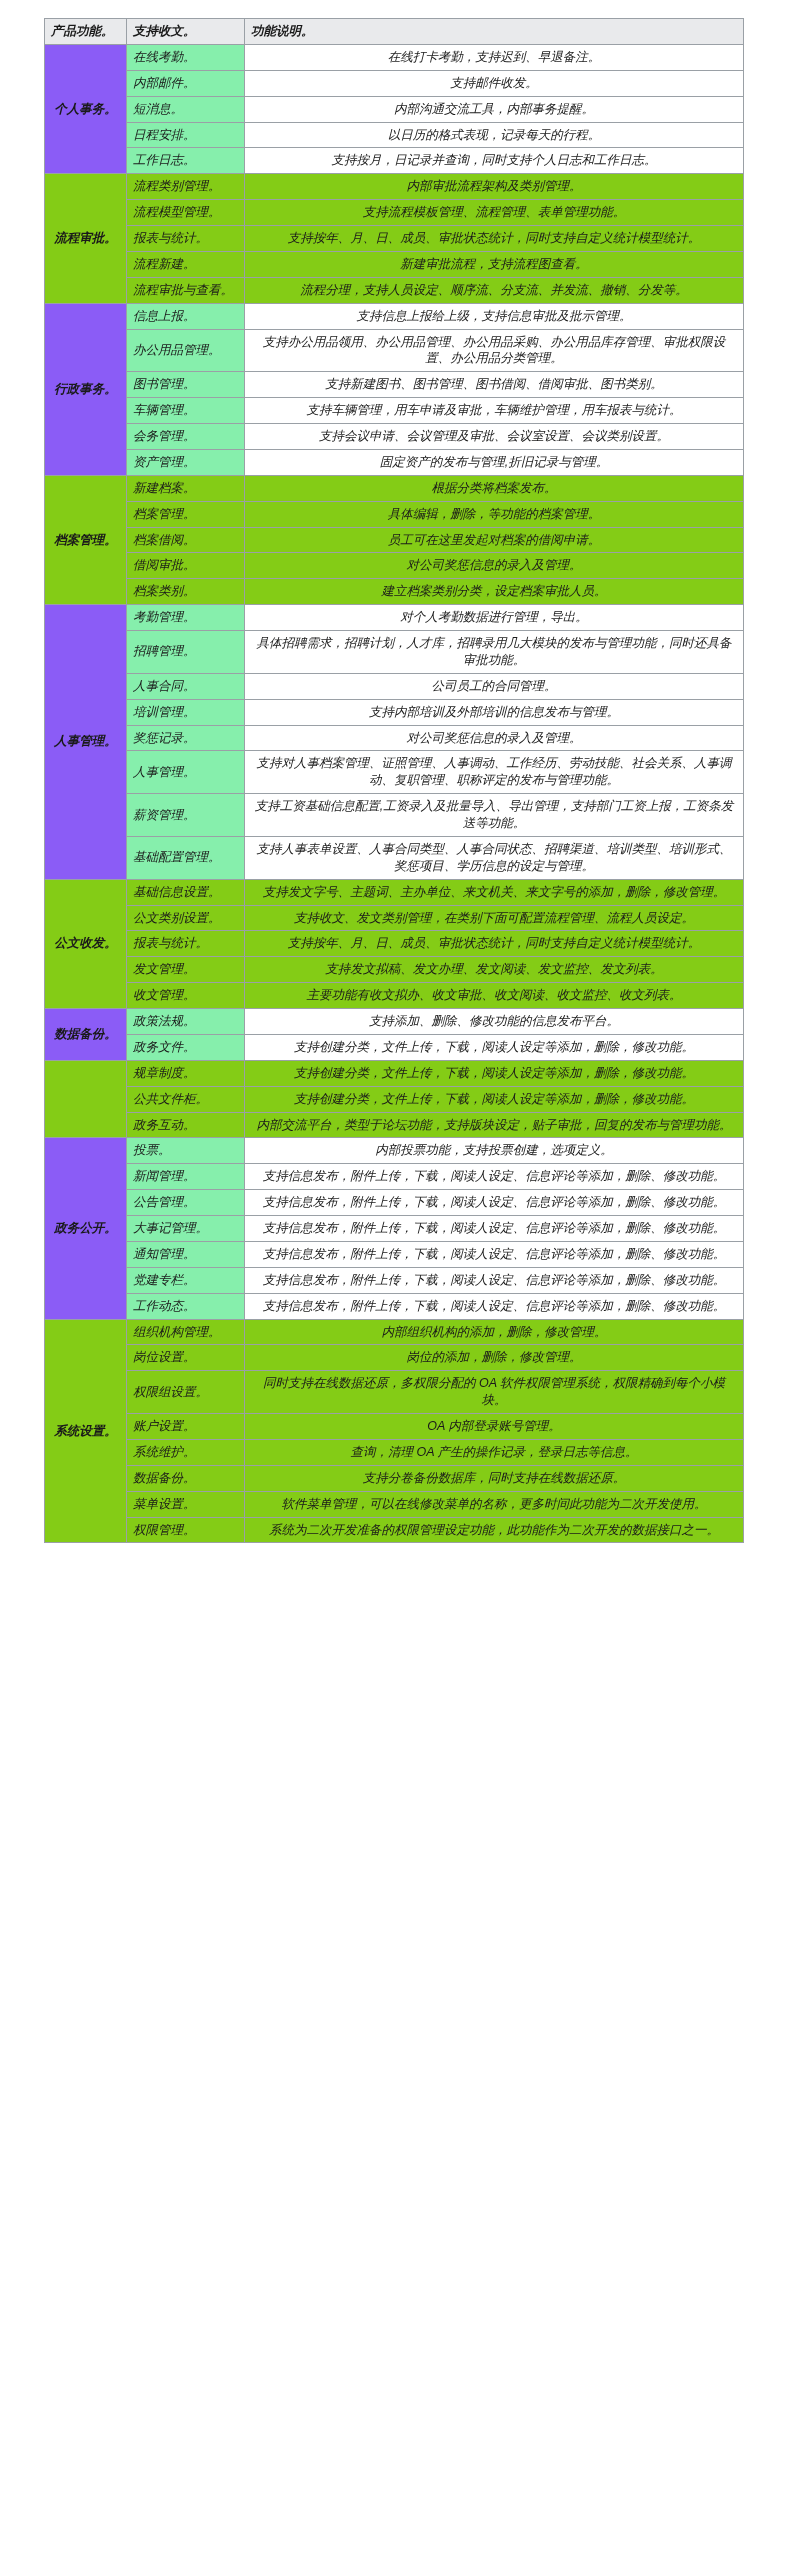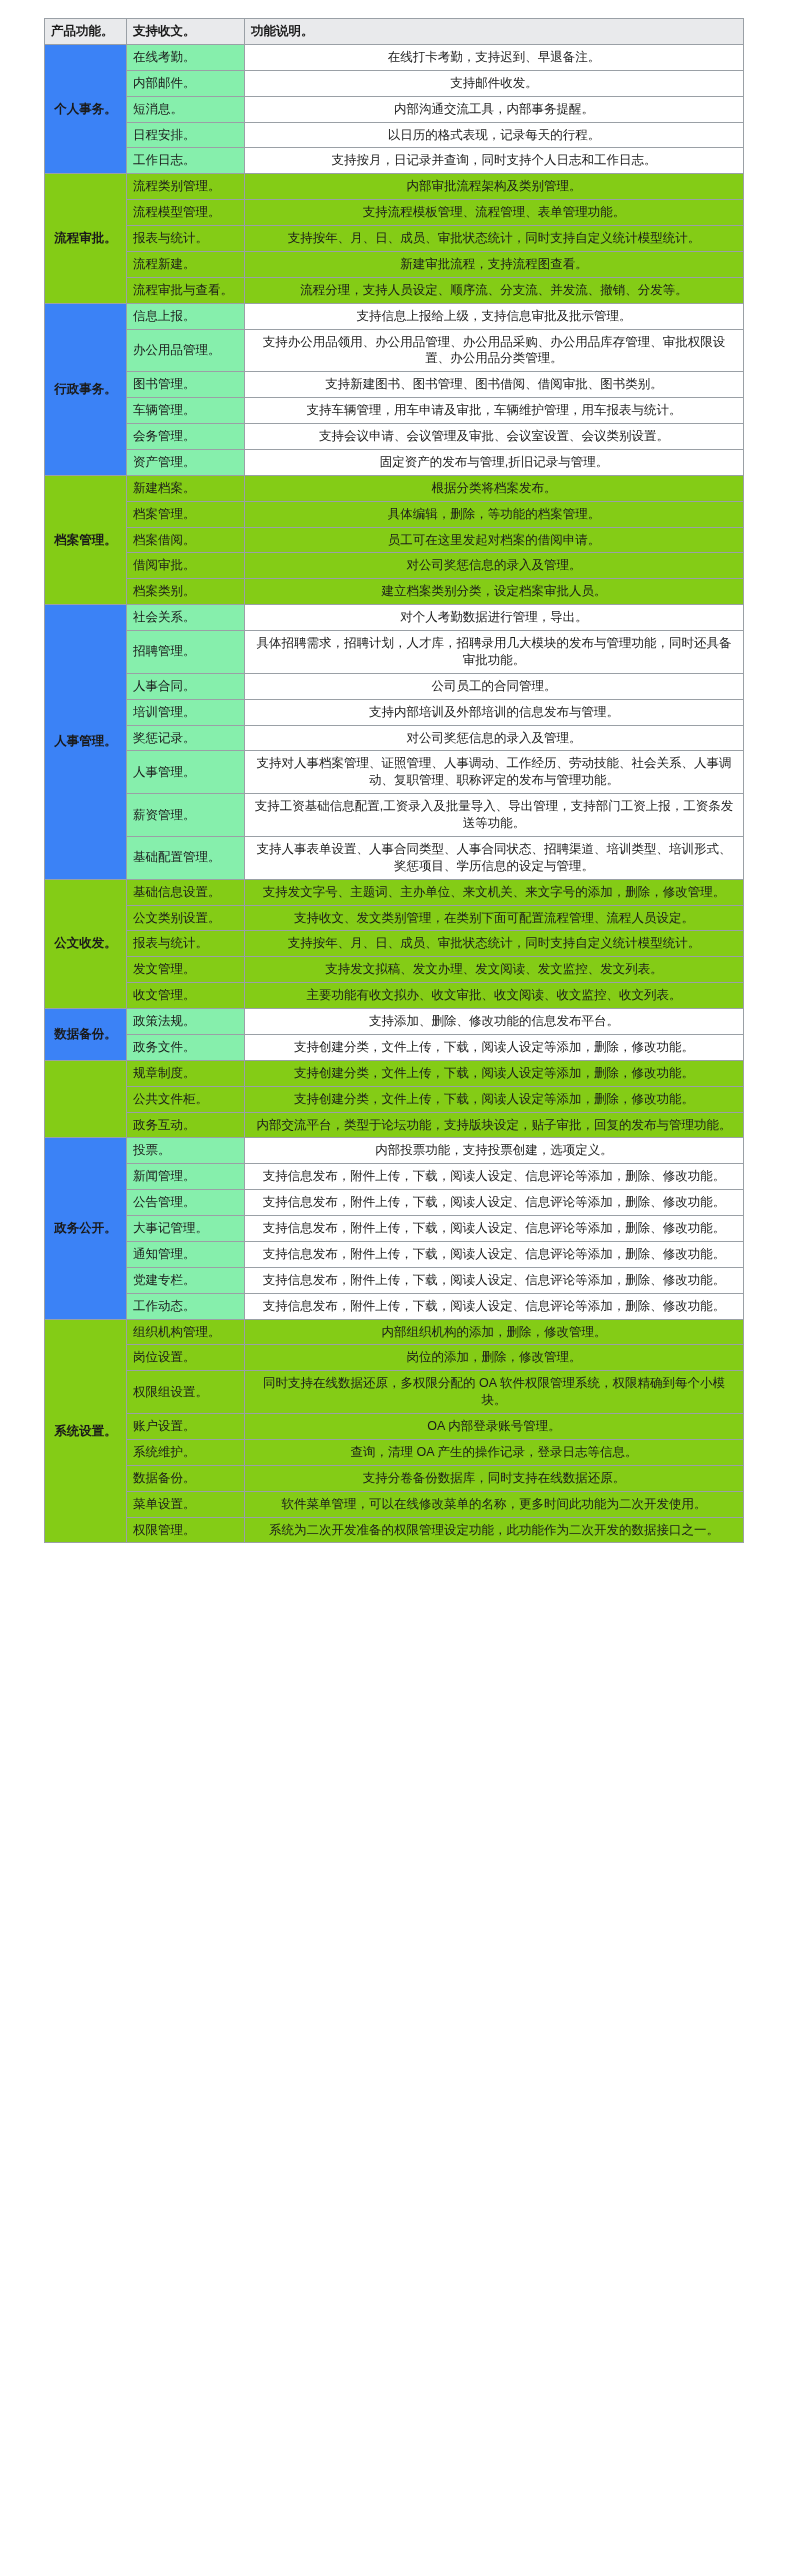--- a/index.html
+++ b/index.html
@@ -10,20 +10,21 @@
   body {
     width: 786px;
     font-family: "Liberation Sans", "DejaVu Sans", sans-serif;
   }
   #sheet {
     width: 786px;
     min-height: 2576px;
     padding: 18px 44px 24px 44px;
     box-sizing: border-box;
     background: #ffffff;
+    font-style: italic;
   }
   table.fn-table {
     border-collapse: collapse;
     width: 699px;
     table-layout: fixed;
   }
   table.fn-table col.c1 { width: 82px; }
   table.fn-table col.c2 { width: 118px; }
   table.fn-table col.c3 { width: 499px; }
 
@@ -38,21 +39,21 @@
   thead th {
     background: #e9eaec;
     font-weight: bold;
     text-align: left;
     padding: 8px 6px;
     font-size: 13px;
   }
   td.group {
     text-align: center;
     font-weight: bold;
-    background: #3b82f6;
+    background: #8b5cf6;
     font-size: 13px;
   }
   td.feature {
     background: #86efac;
     white-space: normal;
   }
   td.desc {
     background: #ffffff;
     text-align: center;
   }
@@ -161,21 +162,21 @@
         <tr class="band">
           <td class="feature">借阅审批。</td>
           <td class="desc">对公司奖惩信息的录入及管理。</td>
         </tr>
         <tr class="band">
           <td class="feature">档案类别。</td>
           <td class="desc">建立档案类别分类，设定档案审批人员。</td>
         </tr>
         <tr>
           <td class="group" rowspan="8">人事管理。</td>
-          <td class="feature">社会关系。</td>
+          <td class="feature">考勤管理。</td>
           <td class="desc">对个人考勤数据进行管理，导出。</td>
         </tr>
         <tr>
           <td class="feature">招聘管理。</td>
           <td class="desc">具体招聘需求，招聘计划，人才库，招聘录用几大模块的发布与管理功能，同时还具备审批功能。</td>
         </tr>
         <tr>
           <td class="feature">人事合同。</td>
           <td class="desc">公司员工的合同管理。</td>
         </tr>

